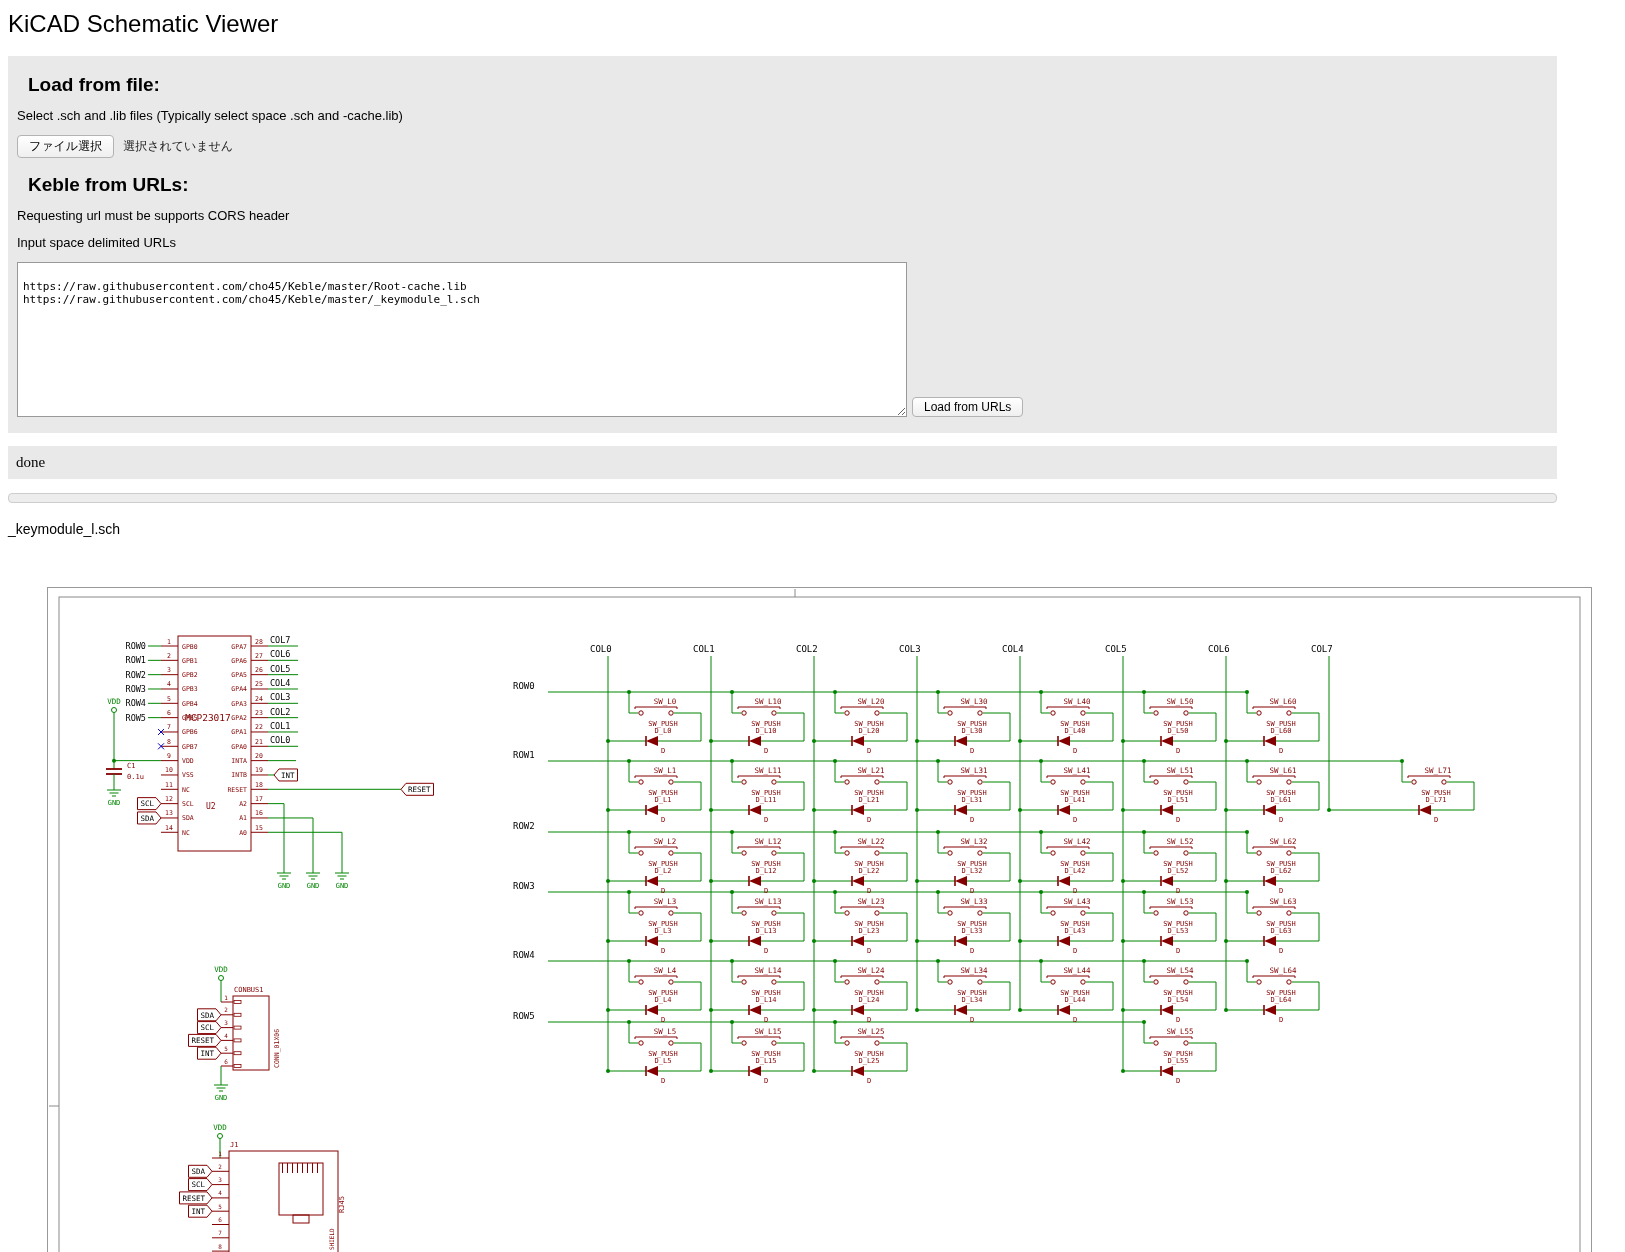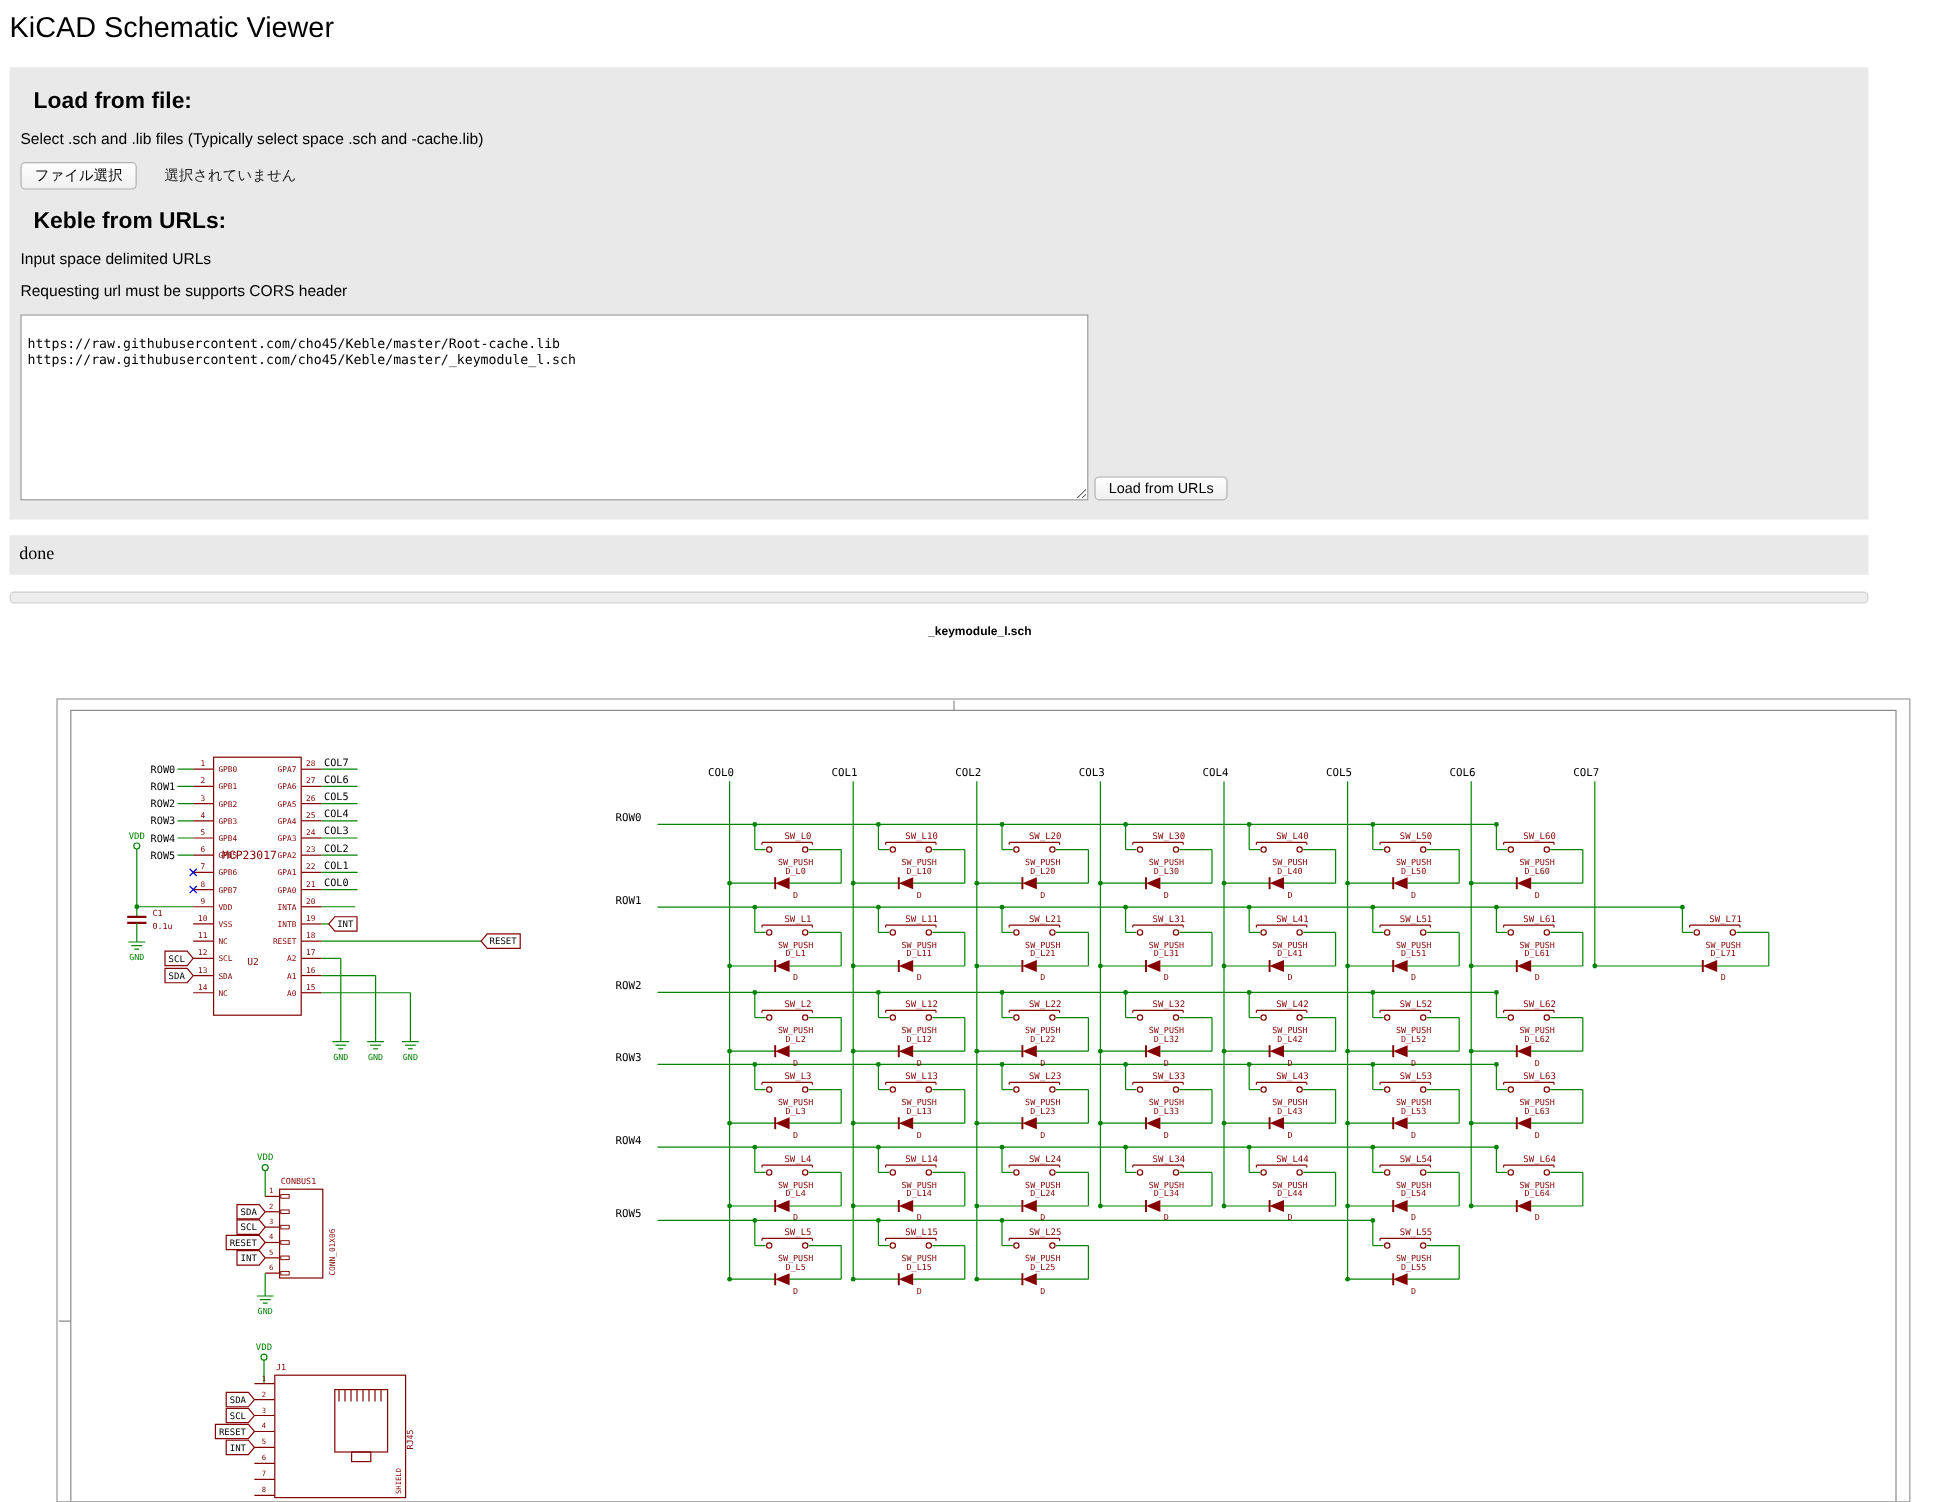--- a/index.html
+++ b/index.html
@@ -1,43 +1,43 @@
 <!DOCTYPE html>
 <html><head>
 <meta charset="utf-8">
 <style>
   html,body{margin:0;padding:0;background:#fff;color:#000;font-family:"Liberation Sans",sans-serif;}
   .page-title{font-size:24px;font-weight:normal;margin:10px 0 18px 8px;}
   .panel{margin:0 68px 0 8px;background:#e9e9e9;padding:2px 16px 16px 9px;}
   .panel h2{font-size:19px;font-weight:bold;margin:16px 11px 10px;}
   .panel p{font-size:13px;margin:12px 0;}
-  .file-row{margin:12px 0 2px;display:flex;align-items:center;gap:23px;font-size:12px;color:#222;}
+  .file-row{margin:12px 0 2px;display:flex;align-items:center;gap:9px;font-size:12px;color:#222;}
   .btn{font-family:inherit;font-size:12px;color:#000;padding:2px 11px;border:1px solid #b3b3b3;border-radius:4px;background:linear-gradient(#ffffff,#efefef);cursor:default;}
   .urls-row{display:flex;align-items:flex-end;gap:5px;margin-top:4px;}
   .urls-row textarea{width:878px;height:117px;border:1px solid #999;font-family:"DejaVu Sans Mono",monospace;font-size:11px;line-height:1.15;padding:18px 5px;resize:both;background:#fff;}
   .status-bar{margin:13px 68px 0 8px;background:#e9e9e9;font-size:15px;padding:8px;font-family:Liberation Serif, serif;}
   .progress{margin:14px 68px 0 8px;height:8px;background:#ededed;border:1px solid #cdcdcd;border-radius:4px;}
-  .filename{margin:18px 0 0 8px;font-size:10px;font-weight:bold;text-align:center;}
+  .filename{margin:18px 0 0 8px;font-size:14px;font-weight:normal;}
   .canvas-wrap{margin:50px 0 0 47px;width:1543px;height:668px;border:1px solid #999;overflow:hidden;background:#fff;}
 </style>
 </head>
 <body>
 
 <h1 class="page-title">KiCAD Schematic Viewer</h1>
 
 <section class="panel">
   <h2>Load from file:</h2>
   <p>Select .sch and .lib files (Typically select space .sch and -cache.lib)</p>
   <div class="file-row">
     <button class="btn">ファイル選択</button>
     <span>選択されていません</span>
   </div>
   <h2>Keble from URLs:</h2>
+  <p>Requesting url must be supports CORS header</p>
   <p>Input space delimited URLs</p>
-  <p>Requesting url must be supports CORS header</p>
   <div class="urls-row">
     <textarea spellcheck="false" style="">https://raw.githubusercontent.com/cho45/Keble/master/Root-cache.lib
 https://raw.githubusercontent.com/cho45/Keble/master/_keymodule_l.sch</textarea>
     <button class="btn">Load from URLs</button>
   </div>
 </section>
 
 <div class="status-bar">done</div>
 
 <div class="progress"></div>

